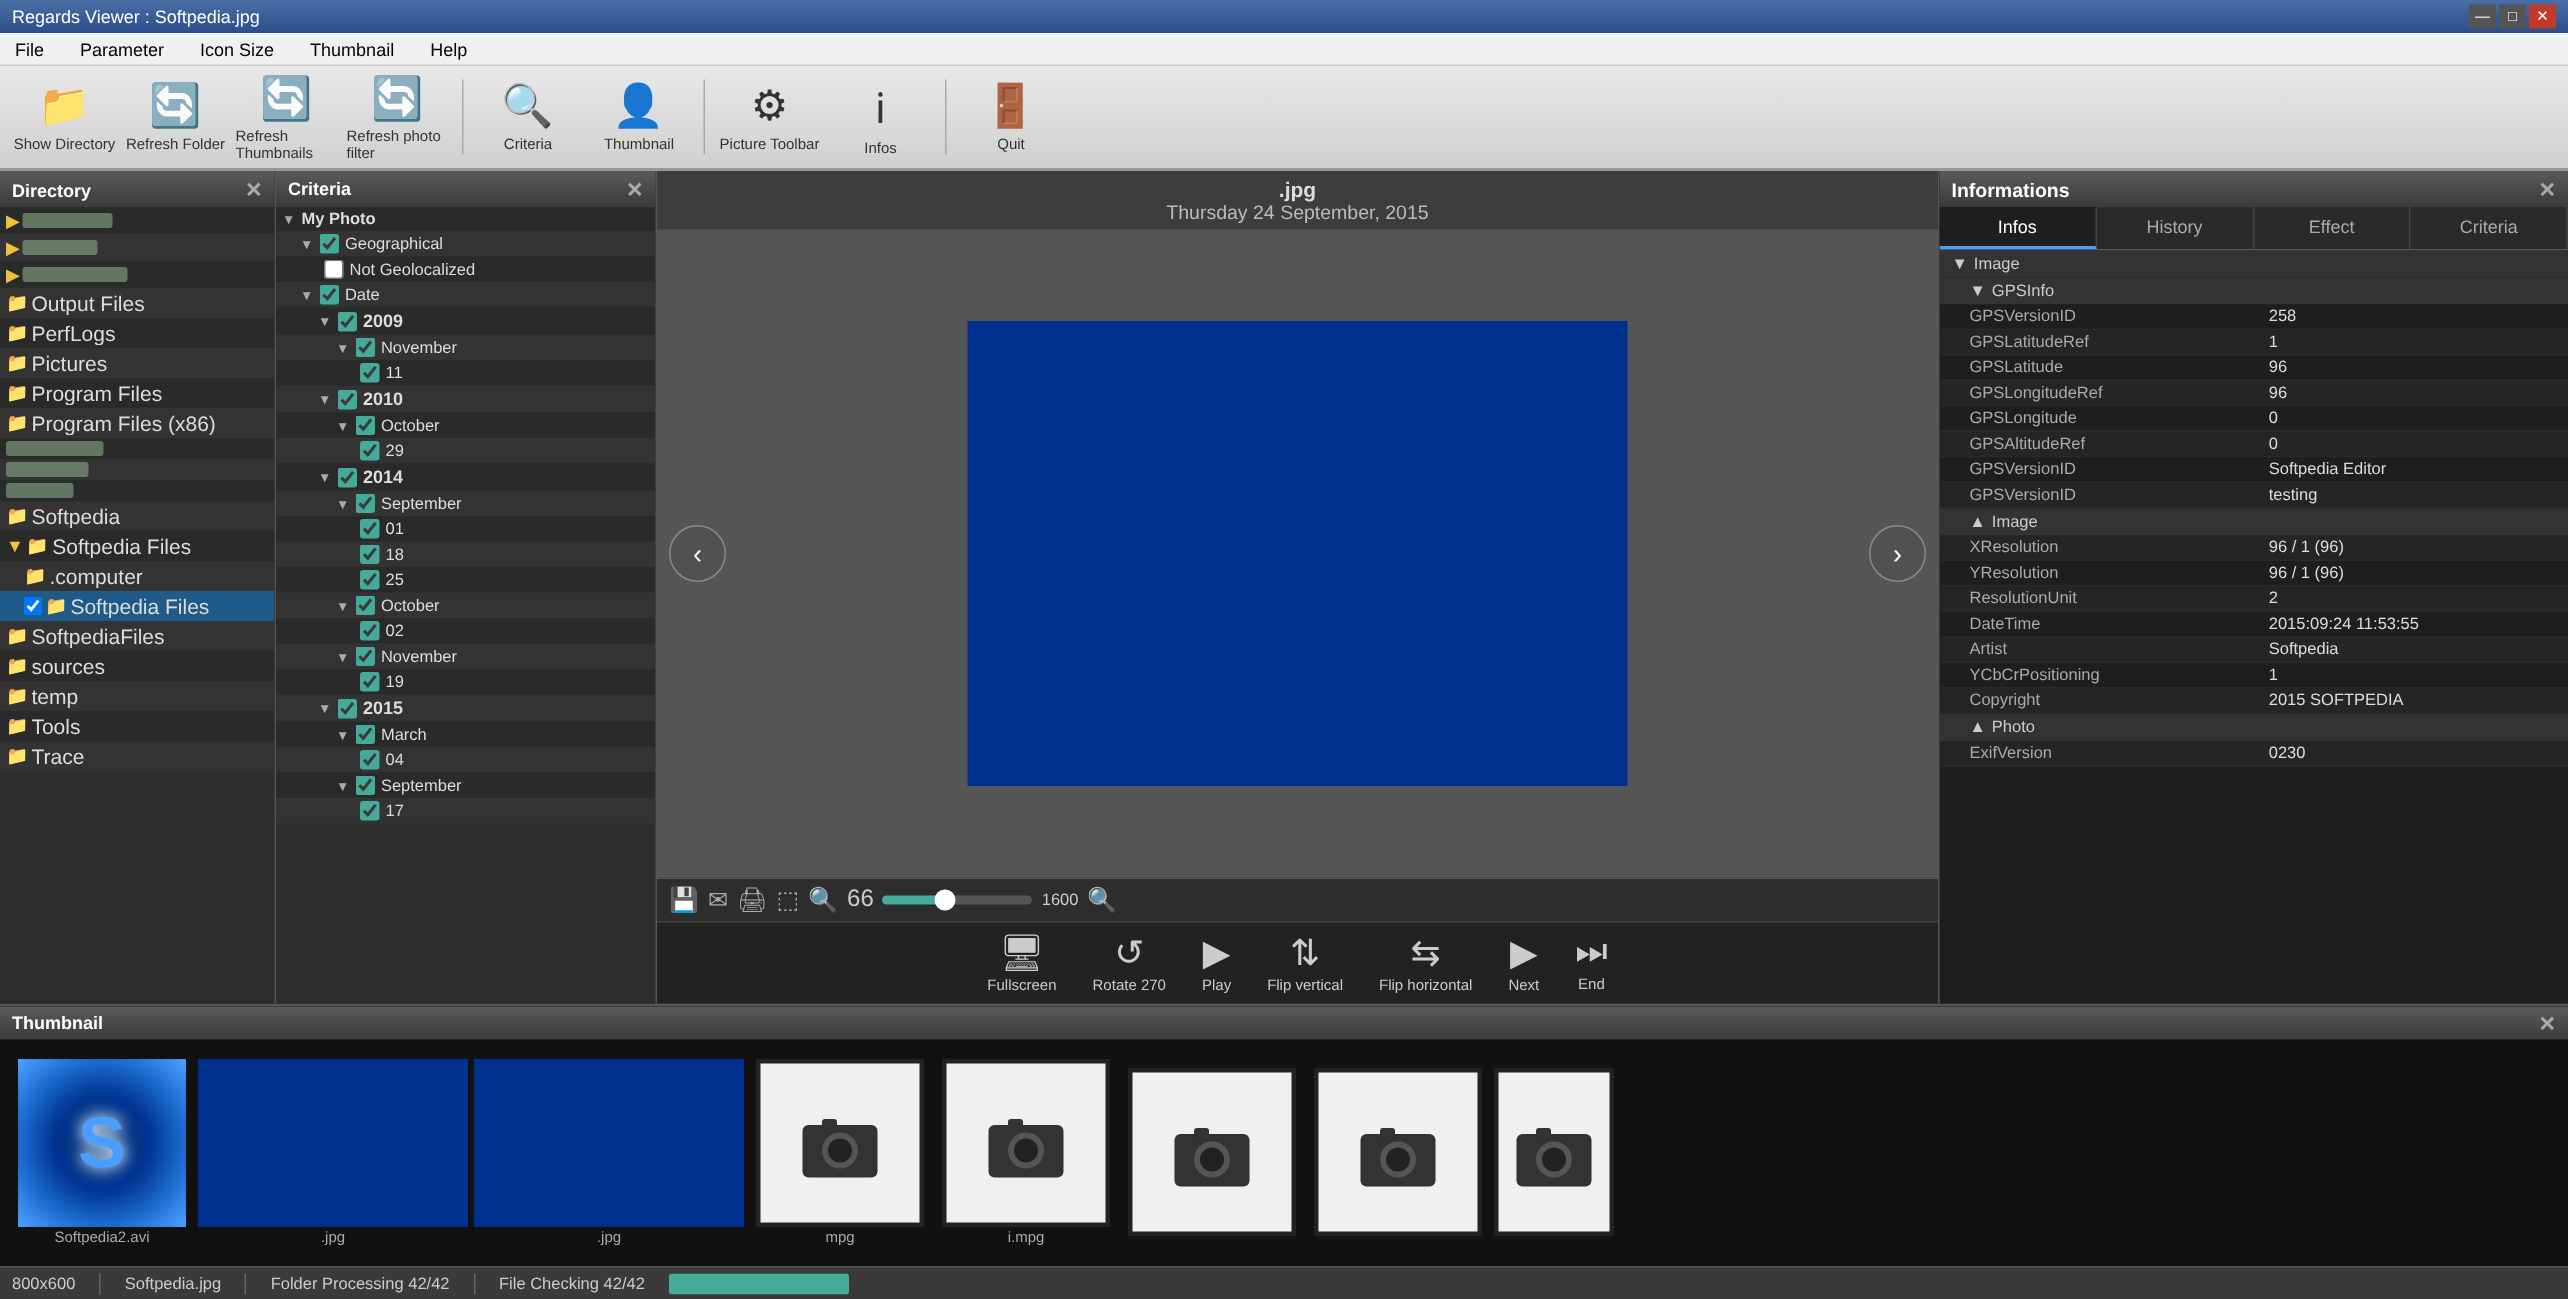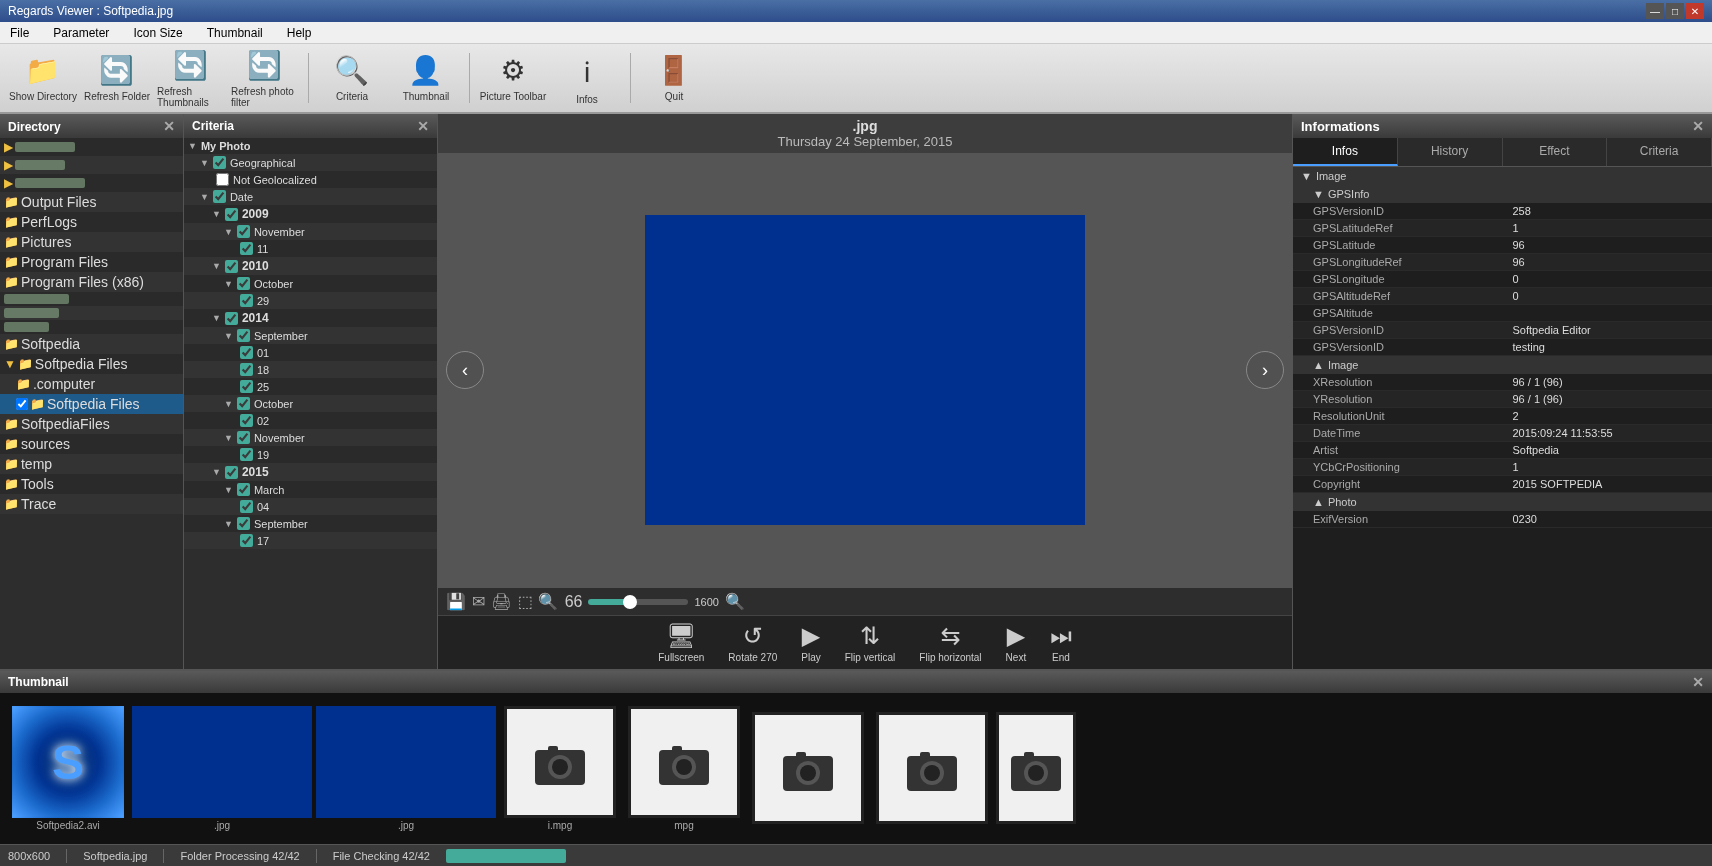--- a/index.html
+++ b/index.html
@@ -477,24 +477,20 @@
       </div>
       <div class="info-row info-sub">
         <span class="info-key">GPSLongitude</span>
         <span class="info-val">0</span>
       </div>
       <div class="info-row info-sub">
         <span class="info-key">GPSAltitudeRef</span>
         <span class="info-val">0</span>
       </div>
       <div class="info-row info-sub">
-        <span class="info-key">GPSAltitude</span>
-        <span class="info-val"></span>
-      </div>
-      <div class="info-row info-sub">
         <span class="info-key">GPSVersionID</span>
         <span class="info-val">Softpedia Editor</span>
       </div>
       <div class="info-row info-sub">
         <span class="info-key">GPSVersionID</span>
         <span class="info-val">testing</span>
       </div>
 
       <div class="info-section-header info-sub">
         <span>▲</span>
@@ -556,44 +552,44 @@
     </div>
 
     <div class="thumb">
       <div class="thumb-img" style="background:#00308F;width:180px;min-width:180px;"></div>
       <span class="thumb-label">.jpg</span>
     </div>
 
     <div class="thumb">
       <div class="thumb-img" style="background:#00308F;width:180px;min-width:180px;"></div>
       <span class="thumb-label">.jpg</span>
+    </div>
+
+    <div class="thumb" style="min-width:120px;">
+      <div class="thumb-img camera" style="display:flex;align-items:center;justify-content:center;background:#f0f0f0;">
+        <svg width="60" height="60" viewBox="0 0 60 60">
+          <rect x="5" y="18" width="50" height="35" rx="4" fill="#333"></rect>
+          <circle cx="30" cy="35" r="12" fill="#555"></circle>
+          <circle cx="30" cy="35" r="8" fill="#222"></circle>
+          <rect x="18" y="14" width="10" height="6" rx="2" fill="#333"></rect>
+        </svg>
+      </div>
+      <span class="thumb-label">mpg</span>
     </div>
 
     <div class="thumb" style="min-width:120px;">
       <div class="thumb-img camera selected" style="display:flex;align-items:center;justify-content:center;background:#f0f0f0;">
         <svg width="60" height="60" viewBox="0 0 60 60">
           <rect x="5" y="18" width="50" height="35" rx="4" fill="#333"></rect>
           <circle cx="30" cy="35" r="12" fill="#555"></circle>
           <circle cx="30" cy="35" r="8" fill="#222"></circle>
           <rect x="18" y="14" width="10" height="6" rx="2" fill="#333"></rect>
         </svg>
       </div>
       <span class="thumb-label">i.mpg</span>
-    </div>
-
-    <div class="thumb" style="min-width:120px;">
-      <div class="thumb-img camera" style="display:flex;align-items:center;justify-content:center;background:#f0f0f0;">
-        <svg width="60" height="60" viewBox="0 0 60 60">
-          <rect x="5" y="18" width="50" height="35" rx="4" fill="#333"></rect>
-          <circle cx="30" cy="35" r="12" fill="#555"></circle>
-          <circle cx="30" cy="35" r="8" fill="#222"></circle>
-          <rect x="18" y="14" width="10" height="6" rx="2" fill="#333"></rect>
-        </svg>
-      </div>
-      <span class="thumb-label">mpg</span>
     </div>
 
     <div class="thumb" style="min-width:120px;">
       <div class="thumb-img camera" style="display:flex;align-items:center;justify-content:center;background:#f0f0f0;">
         <svg width="60" height="60" viewBox="0 0 60 60">
           <rect x="5" y="18" width="50" height="35" rx="4" fill="#333"></rect>
           <circle cx="30" cy="35" r="12" fill="#555"></circle>
           <circle cx="30" cy="35" r="8" fill="#222"></circle>
           <rect x="18" y="14" width="10" height="6" rx="2" fill="#333"></rect>
         </svg>

